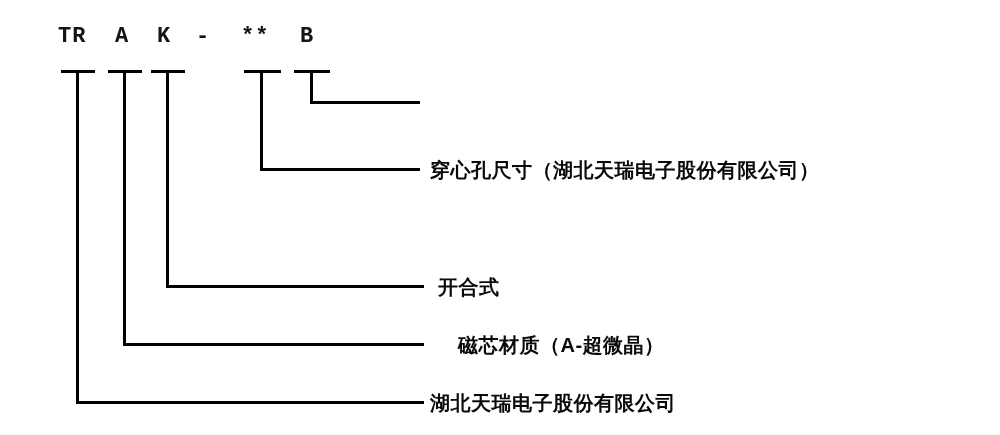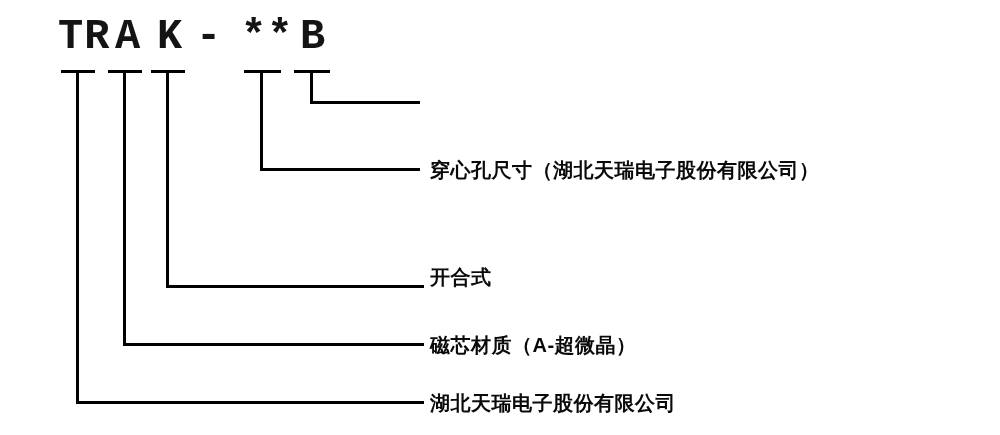--- a/index.html
+++ b/index.html
@@ -16,21 +16,21 @@
     font-family: "Liberation Sans", sans-serif;
     overflow: hidden;
   }
   
   .code-seg {
     position: absolute;
     top: 18px;
     height: 38px;
     line-height: 38px;
     font-family: "Liberation Mono", "DejaVu Sans Mono", monospace;
-    font-size: 42px;
+    font-size: 22px;
     font-weight: 600;
     color: #141414;
     letter-spacing: 1px;
     white-space: pre;
   }
   #seg-tr   { left: 58px;  }
   #seg-a    { left: 115px; }
   #seg-k    { left: 157px; }
   #seg-dash { left: 196px; }
   #seg-hole { left: 241px; }
@@ -82,22 +82,22 @@
     height: 24px;
     line-height: 24px;
     font-size: 20px;
     font-weight: 600;
     color: #0a0a0a;
     white-space: nowrap;
     letter-spacing: 0.5px;
   }
   #label-b    { top: 91px;  }
   #label-hole { top: 158px; }
-  #label-k    { top: 265px; }
-  #label-a    { top: 333px; }
+  #label-k    { top: 275px; margin-left: 8px; }
+  #label-a    { top: 333px; margin-left: 28px; }
   #label-tr   { top: 391px; }
 </style>
 </head>
 <body>
 
 <div class="diagram">
 
   <span id="seg-tr" class="code-seg">TR</span>
   <span id="seg-a" class="code-seg">A</span>
   <span id="seg-k" class="code-seg">K</span>

